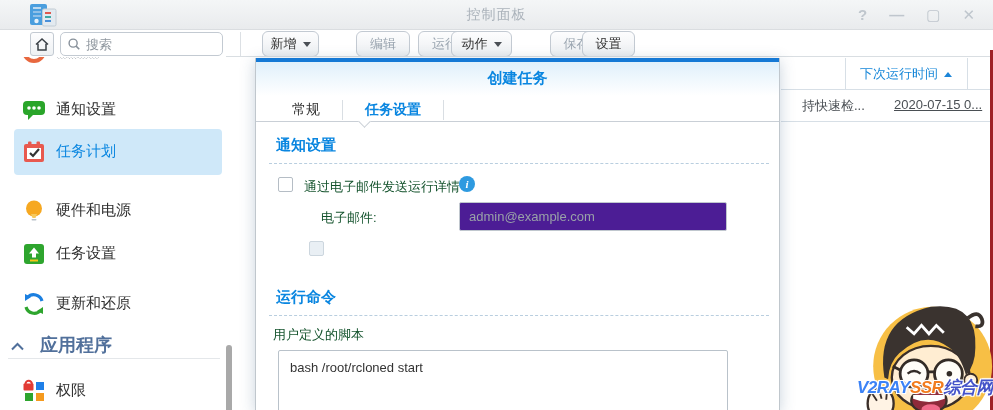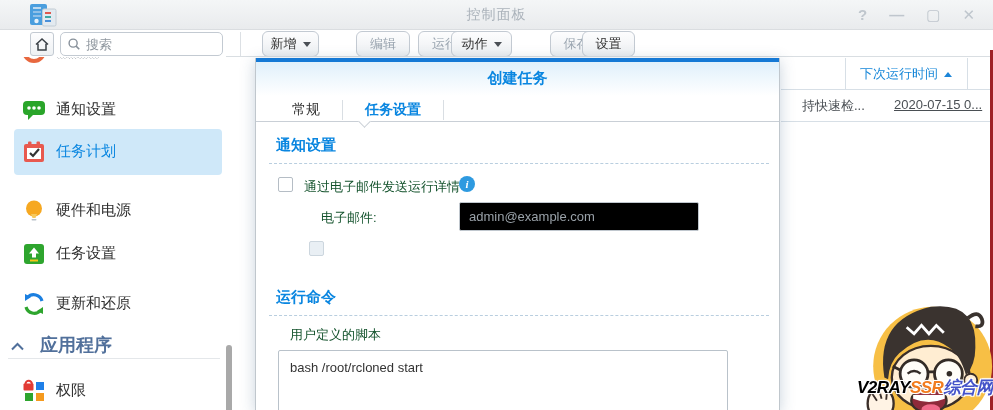--- a/index.html
+++ b/index.html
@@ -73,33 +73,33 @@
     border-right:1px solid #c9cfd6; border-bottom:1px solid #c9cfd6; transform:rotate(45deg); z-index:2; }
 
   .sec-head { position:absolute; left:20px; font-size:15px; font-weight:bold; color:#0a86e0; }
   .dashed { position:absolute; left:13px; width:500px; border-top:1px dashed #b9cedf; }
   .chk { position:absolute; width:15px; height:15px; background:#fff; border:1px solid #b5bdc5; border-radius:2px; cursor:pointer; }
   .chk.disabled { background:#e9eff4; border-color:#ccd6de; cursor:default; }
   .lbl { position:absolute; font-size:13px; color:#14532d; }
   .lbl.gray { color:#9aa5ae; }
   .info-ic { position:absolute; width:16px; height:16px; border-radius:50%; background:#2e9ae0; color:#fff;
     font:italic bold 11px "Liberation Serif","DejaVu Serif",serif; text-align:center; line-height:16px; cursor:pointer; }
-  .email-input { position:absolute; left:203px; top:144px; width:240px; height:29px; border:1px solid #c0c7ce;
-    border-radius:2px; background:#000000; color:#99a1a8; font-size:13px; padding:0 9px;
+  .email-input { position:absolute; left:203px; top:144px; width:268px; height:29px; border:1px solid #c0c7ce;
+    border-radius:2px; background:#4c1d95; color:#99a1a8; font-size:13px; padding:0 9px;
     font-family:"Liberation Sans","DejaVu Sans",sans-serif; }
   .script-area { position:absolute; left:22px; top:292px; width:450px; height:120px; border:1px solid #b9c2ca;
     border-radius:2px; background:#fff; color:#333; font-size:13px; padding:9px 11px; resize:none; outline:none;
     font-family:"Liberation Sans","DejaVu Sans",sans-serif; }
 
   
   .watermark { position:absolute; left:853px; top:292px; width:150px; height:130px; z-index:10; pointer-events:none; }
   .wm-text { position:absolute; left:857px; top:376px; z-index:11; font-size:17px; font-weight:bold; font-style:italic;
     letter-spacing:-0.5px; white-space:nowrap; pointer-events:none;
     text-shadow:-1px -1px 0 #fff,1px -1px 0 #fff,-1px 1px 0 #fff,1px 1px 0 #fff,0 0 3px #fff; }
-  .wm-red { color:#000000;margin-top:15px; } .wm-orange { color:#f27c1e; } .wm-blue { color:#4553c9; }
+  .wm-red { color:#3b82f6;margin-top:15px; } .wm-orange { color:#f27c1e; } .wm-blue { color:#4553c9; }
 </style>
 </head>
 <body>
 
 <div class="titlebar">
   <span class="app-icon">
     <svg width="27" height="24" viewBox="0 0 27 24">
       <rect x="0" y="1" width="17" height="21" rx="2" fill="#4a9ede"></rect>
       <rect x="3" y="4" width="8" height="2" fill="#bcd9f0"></rect>
       <rect x="3" y="8" width="8" height="2" fill="#8fc0e8"></rect>
@@ -290,21 +290,21 @@
   <div class="info-ic" style="left:203px; top:118px;">i</div>
 
   <div class="lbl" style="left:50px; top:151px;margin-left:15px;">电子邮件:</div>
   <input class="email-input" type="text" readonly="" value="admin@example.com" style="">
 
   <div class="chk disabled" style="left:53px; top:183px;"></div>
 
   <div class="sec-head" style="top:230px;">运行命令</div>
   <div class="dashed" style="top:257px;"></div>
 
-  <div class="lbl" style="left:34px; top:268px;">用户定义的脚本</div>
+  <div class="lbl" style="left:17px; top:268px;">用户定义的脚本</div>
   <textarea class="script-area" style="">bash /root/rcloned start</textarea>
 </div>
 
 <div class="watermark">
   <svg width="150" height="130" viewBox="0 0 150 140">
     <circle cx="80" cy="80" r="64" fill="#f7bf45"></circle>
     <ellipse cx="78" cy="92" rx="42" ry="34" fill="#ffedd2" stroke="#3a2e29" stroke-width="2.5"></ellipse>
     <circle cx="121" cy="95" r="7" fill="#ffedd2" stroke="#3a2e29" stroke-width="2"></circle>
     <path d="M28,92 Q18,30 78,16 Q128,10 126,60 Q126,78 116,90 Q110,68 98,60 Q72,40 44,66 Q33,76 32,94 Z" fill="#3a332f"></path>
     <polyline points="52,38 60,45 68,36 76,45 84,36 92,44" fill="none" stroke="#fff" stroke-width="3"></polyline>

